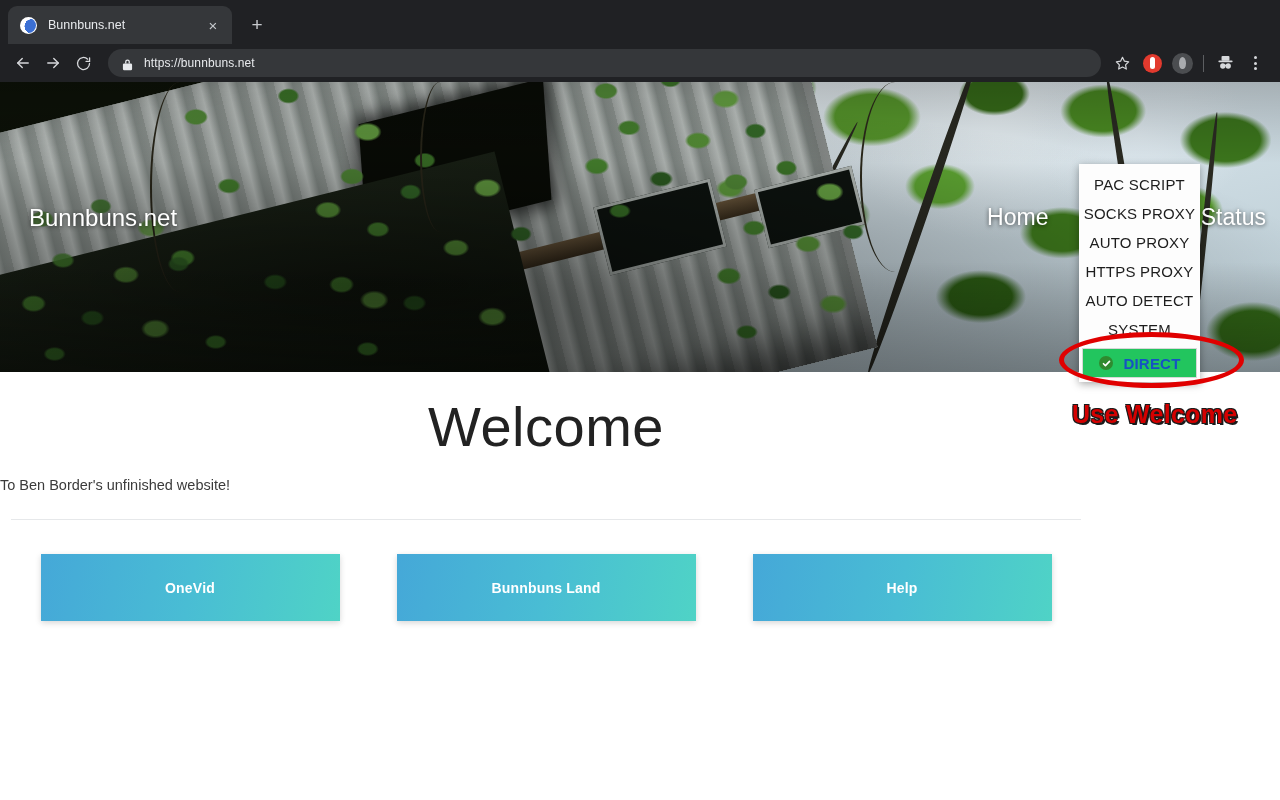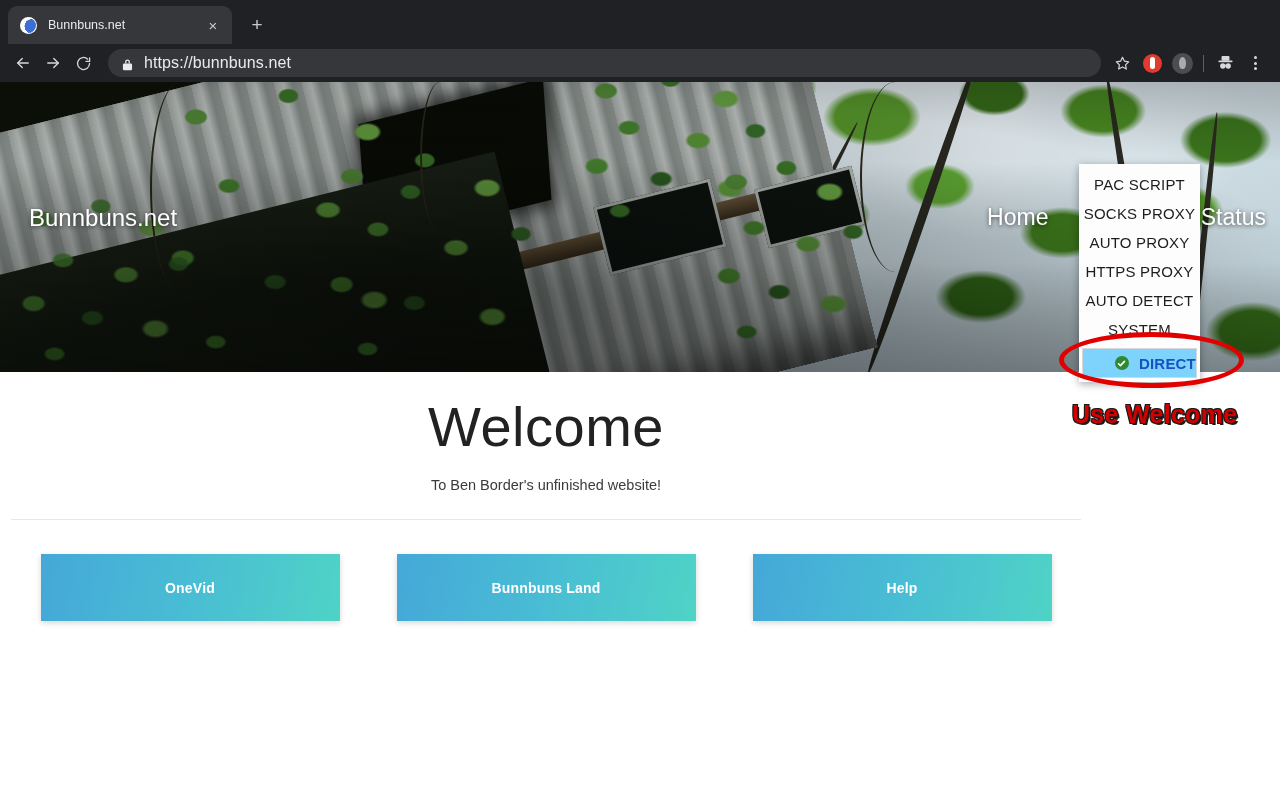--- a/index.html
+++ b/index.html
@@ -44,21 +44,21 @@
 
   .toolbar { height: 38px; display: flex; align-items: center; padding: 0 10px 0 8px; }
   .navbtn { width: 30px; height: 30px; display: flex; align-items: center; justify-content: center; color: #d6d8db; flex: 0 0 auto; }
   .navbtn svg { display: block; }
   .omnibox {
     flex: 1 1 auto; height: 28px; margin-left: 10px; margin-right: 6px;
     background: #35373a; border-radius: 14px;
     display: flex; align-items: center; padding: 0 14px;
   }
   .lock { width: 11px; height: 13px; margin-right: 11px; flex: 0 0 auto; }
-  .url { color: #e8eaed; font-size: 16px; white-space: nowrap; letter-spacing: .1px; }
+  .url { color: #e8eaed; font-size: 12px; white-space: nowrap; letter-spacing: .1px; }
   .tb-icons { display: flex; align-items: center; gap: 0; flex: 0 0 auto; }
   .tb-icon { width: 30px; height: 30px; display: flex; align-items: center; justify-content: center; color: #d6d8db; }
   .ext-red { width: 19px; height: 19px; border-radius: 50%; background: #e23a2e; position: relative; }
   .ext-red::after { content:""; position:absolute; left:7px; top:3.5px; width:5px; height:12px; background:#fff; border-radius:2.5px; }
   .ext-grey { width: 21px; height: 21px; border-radius: 50%; background: #4b4d50; display:flex; align-items:center; justify-content:center; }
   .ext-grey span { width: 7px; height: 12px; border-radius: 50% 50% 45% 45%; background: #a9abae; }
   .tb-sep { width: 1px; height: 17px; background: #5c5e61; margin: 0 6px; }
   .dots { display:flex; flex-direction:column; gap:2.5px; align-items:center; }
   .dots i { width: 3px; height: 3px; border-radius: 50%; background: #d6d8db; display:block; }
 
@@ -188,23 +188,23 @@
     box-shadow: 0 2px 8px rgba(0,0,0,.35);
     z-index: 40;
     padding: 6px 0 4px;
   }
   .proxy-item {
     height: 29px; display: flex; align-items: center; justify-content: center;
     font-size: 15px; color: #1d1d1d; letter-spacing: .2px;
     white-space: nowrap; position: relative;
   }
   .proxy-item.selected {
-    background: #7dd3fc; color: #1652c4; font-weight: bold;
+    background: #22c55e; color: #1652c4; font-weight: bold;
     border: 1px solid #d8d8d8;
-    margin: 4px 3px 0; height: 30px; justify-content: flex-end; padding-left: 1px;
+    margin: 4px 3px 0; height: 30px; justify-content: center; padding-left: 1px;
   }
   .check {
     width: 14px; height: 14px; border-radius: 50%; background: #2f8a2f;
     display: inline-flex; align-items: center; justify-content: center;
     margin-right: 10px; flex: 0 0 auto;
   }
   .check svg { display:block; }
 
   
   .annot-ellipse {
@@ -221,21 +221,21 @@
   }
 
   
   .content { width: 1092px; padding-top: 0; }
   .welcome {
     text-align: center; color: #222;
     font-size: 56px; font-weight: 300; letter-spacing: .5px;
     margin-top: 27px; line-height: 1;
   }
   .subtitle {
-    text-align: center; color: #3b3b3b; font-size: 14.5px;
+    color: #3b3b3b; font-size: 14.5px;
     margin-top: 22px;
   }
   .rule {
     width: 1070px; height: 1px; background: #e6e8ea;
     margin: 26px auto 0;
   }
   .cards {
     display: flex; justify-content: center; gap: 57px;
     margin-top: 34px;
   }

